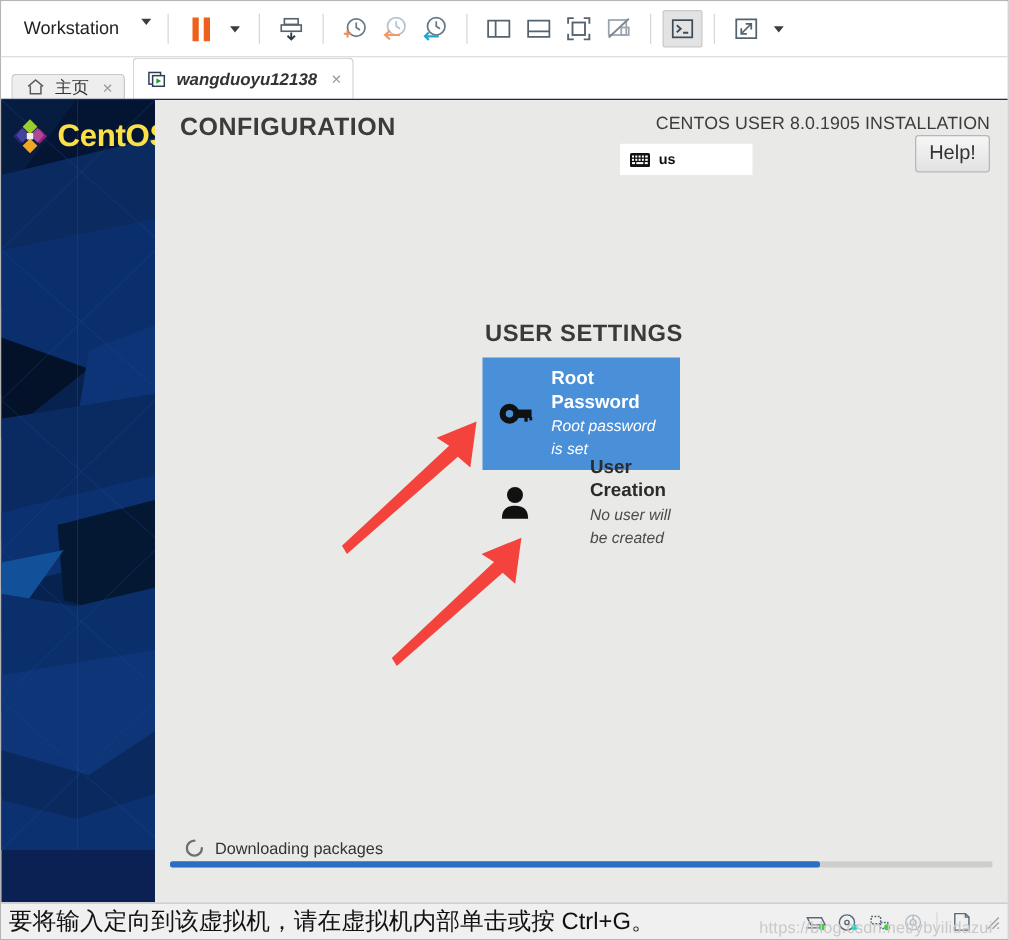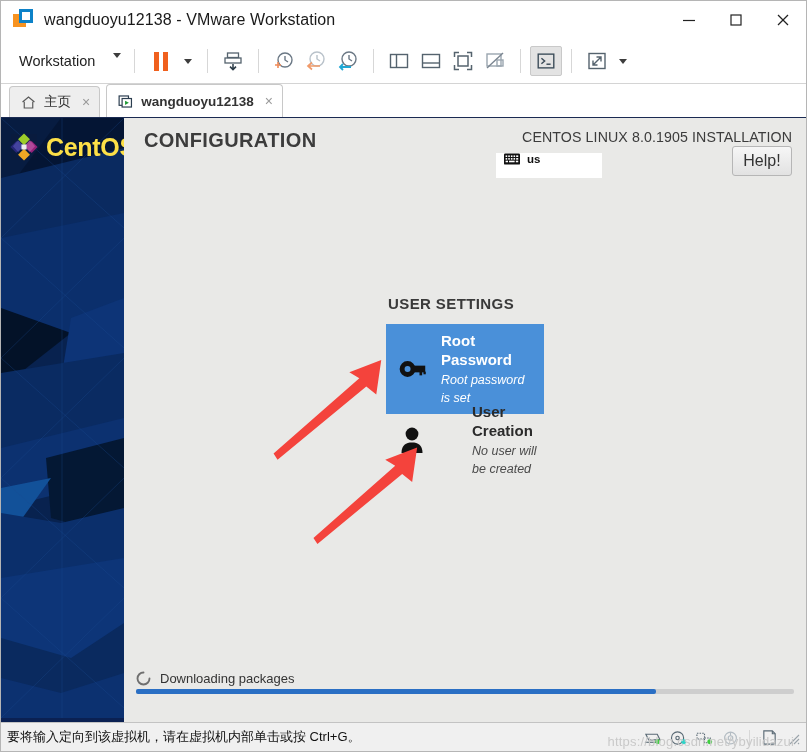--- a/index.html
+++ b/index.html
@@ -120,21 +120,21 @@
   .tabstrip {
     height: 33px;
     background: #ffffff;
     display: flex;
     align-items: flex-end;
     padding-left: 8px;
     flex: none;
     position: relative;
   }
   .tab {
-    height: 31px;
+    height: 20px;
     display: flex;
     align-items: center;
     gap: 7px;
     padding: 0 9px 0 10px;
     border: 1px solid #c8c8c8;
     border-bottom: none;
     border-radius: 4px 4px 0 0;
     background: #eeeeee;
     font-size: 13.5px;
     color: #333;
@@ -209,21 +209,21 @@
     color: #3c3c3c;
     letter-spacing: 0.1px;
     white-space: nowrap;
   }
   .kbd-box {
     position: absolute;
     left: 372px; top: 35px;
     width: 106px; height: 25px;
     background: #ffffff;
     display: flex;
-    align-items: flex-start;
+    align-items: center;
     padding-left: 8px;
     gap: 7px;
   }
   .kbd-box .kb-label {
     font-size: 11.5px;
     font-weight: bold;
     color: #101010;
   }
   .help-btn {
     position: absolute;
@@ -233,21 +233,21 @@
     border-radius: 3px;
     background: linear-gradient(#f6f6f6, #e2e2e2);
     font-size: 16px;
     color: #333;
     display: flex; align-items: center; justify-content: center;
   }
 
   .section-title {
     position: absolute;
     left: 264px; top: 177px;
-    font-size: 15px;
+    font-size: 19px;
     font-weight: bold;
     color: #3a3a3a;
     letter-spacing: 0.4px;
   }
 
   .spoke {
     position: absolute;
     display: flex;
     align-items: center;
     gap: 13px;
@@ -261,21 +261,21 @@
   }
   .spoke .sp-sub {
     font-size: 12.5px; font-style: italic; color: #4a4a4a;
     line-height: 1.3; margin-top: 18px;
   }
   .spoke.selected .sp-title,
   .spoke.selected .sp-sub { color: #ffffff; }
 
   .progress-row {
     position: absolute;
-    left: 12px; bottom: 36px;
+    left: 24px; bottom: 36px;
     display: flex; align-items: center; gap: 9px;
   }
   .progress-label { font-size: 13px; color: #333; }
   .progress-track {
     position: absolute;
     left: 12px; bottom: 28px;
     right: 12px;
     height: 5px;
     background: #cecece;
     border-radius: 2px;
@@ -300,21 +300,21 @@
     height: 29px;
     flex: none;
     background: #f0f0f0;
     border-top: 1px solid #c3c3c3;
     display: flex;
     align-items: center;
     position: relative;
     padding-left: 6px;
   }
   .status-text {
-    font-size: 13px;
+    font-size: 19px;
     color: #111;
     white-space: nowrap;
   }
   .status-icons {
     position: absolute;
     right: 6px; top: 0;
     height: 29px;
     display: flex;
     align-items: center;
     gap: 6px;
@@ -331,45 +331,20 @@
     white-space: nowrap;
     z-index: 30;
     pointer-events: none;
   }
 </style>
 </head>
 <body>
 
 <div id="app">
 
-  <div class="titlebar">
-    <div class="app-icon">
-      <div class="sq-o"></div>
-      <div class="sq-b"></div>
-    </div>
-    <div class="title-text">wangduoyu12138 - VMware Workstation</div>
-    <div class="win-buttons">
-      <div class="win-btn">
-        <svg width="16" height="16" viewBox="0 0 16 16">
-            <line x1="2" y1="8.5" x2="14" y2="8.5" stroke="#222" stroke-width="1.2"></line>
-          </svg>
-      </div>
-      <div class="win-btn">
-        <svg width="16" height="16" viewBox="0 0 16 16">
-            <rect x="3" y="3" width="10" height="10" fill="none" stroke="#222" stroke-width="1.2"></rect>
-          </svg>
-      </div>
-      <div class="win-btn">
-        <svg width="16" height="16" viewBox="0 0 16 16">
-            <line x1="3" y1="3" x2="13" y2="13" stroke="#222" stroke-width="1.2"></line>
-            <line x1="13" y1="3" x2="3" y2="13" stroke="#222" stroke-width="1.2"></line>
-          </svg>
-      </div>
-    </div>
-  </div>
 
   <div class="toolbar">
 
     <div class="tb-menu">
       <span>Workstation</span>
       <span class="caret"></span>
     </div>
 
     <div class="sep"></div>
 
@@ -470,21 +445,21 @@
 
   <div class="tabstrip">
     <div class="tab">
       <svg width="17" height="17" viewBox="0 0 20 20">
         <path d="M3 9.5 L10 3.5 L17 9.5 M5 9 L5 16.5 L15 16.5 L15 9" fill="none" stroke="#5a5a5a" stroke-width="1.4"></path>
       </svg>
       <span>主页</span>
       <span class="tab-close">×</span>
     </div>
 
-    <div class="tab active" style="margin-left:6px;">
+    <div class="tab active" style="margin-left:6px;font-style:italic;">
       <svg width="17" height="17" viewBox="0 0 20 20">
         <rect x="2.5" y="3.5" width="11" height="11" fill="none" stroke="#2c3e50" stroke-width="1.4"></rect>
         <rect x="6" y="6.5" width="11" height="10" fill="#ffffff" stroke="#2c3e50" stroke-width="1.4"></rect>
         <path d="M9.5 9 L14 11.5 L9.5 14 Z" fill="#1f9a34"></path>
       </svg>
       <span>wangduoyu12138</span>
       <span class="tab-close">×</span>
     </div>
   </div>
 
@@ -531,21 +506,21 @@
           <polygon points="7,19 13,12 20,19 13,26" fill="#4a49a6" opacity="0.85"></polygon>
           <rect x="17" y="17" width="6" height="6" fill="#efefef"></rect>
         </svg>
         <span class="logo-text">CentOS</span>
       </div>
     </div>
 
     <div class="anaconda-main">
 
       <div class="hdr-config">CONFIGURATION</div>
-      <div class="hdr-install">CENTOS LINUX 8.0.1905 INSTALLATION</div>
+      <div class="hdr-install">CENTOS USER 8.0.1905 INSTALLATION</div>
 
       <div class="kbd-box">
         <svg width="16" height="12" viewBox="0 0 20 14">
           <rect x="0" y="0" width="20" height="14" rx="1.5" fill="#111"></rect>
           <g fill="#fff">
             <rect x="2" y="2.5" width="2" height="2"></rect>
               <rect x="5.3" y="2.5" width="2" height="2"></rect>
             <rect x="8.6" y="2.5" width="2" height="2"></rect>
               <rect x="11.9" y="2.5" width="2" height="2"></rect>
             <rect x="15.2" y="2.5" width="2.6" height="2"></rect>

